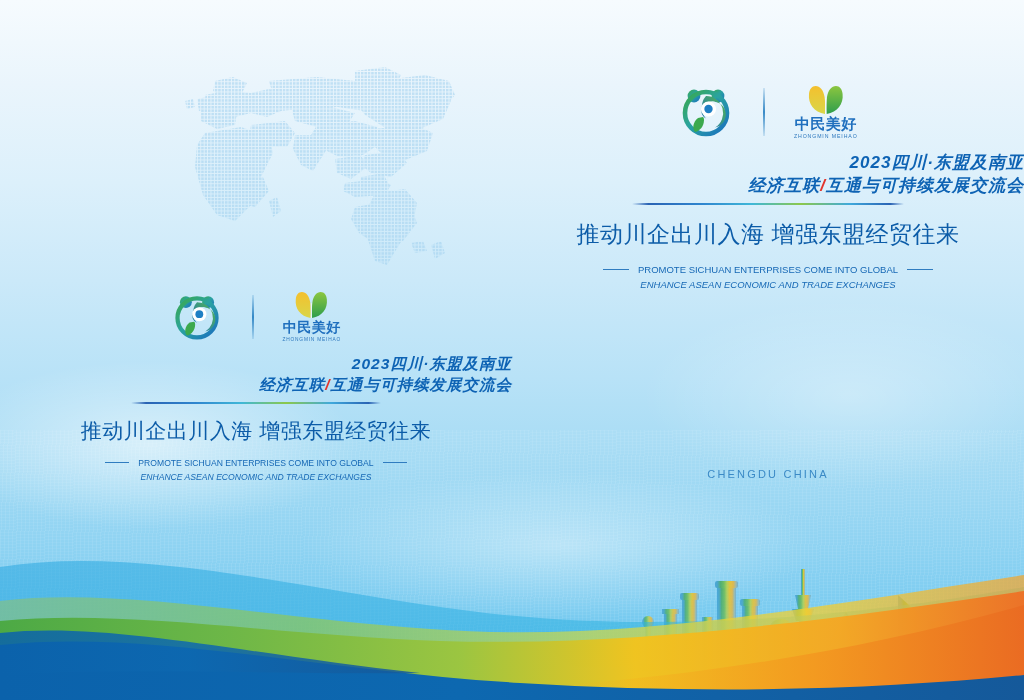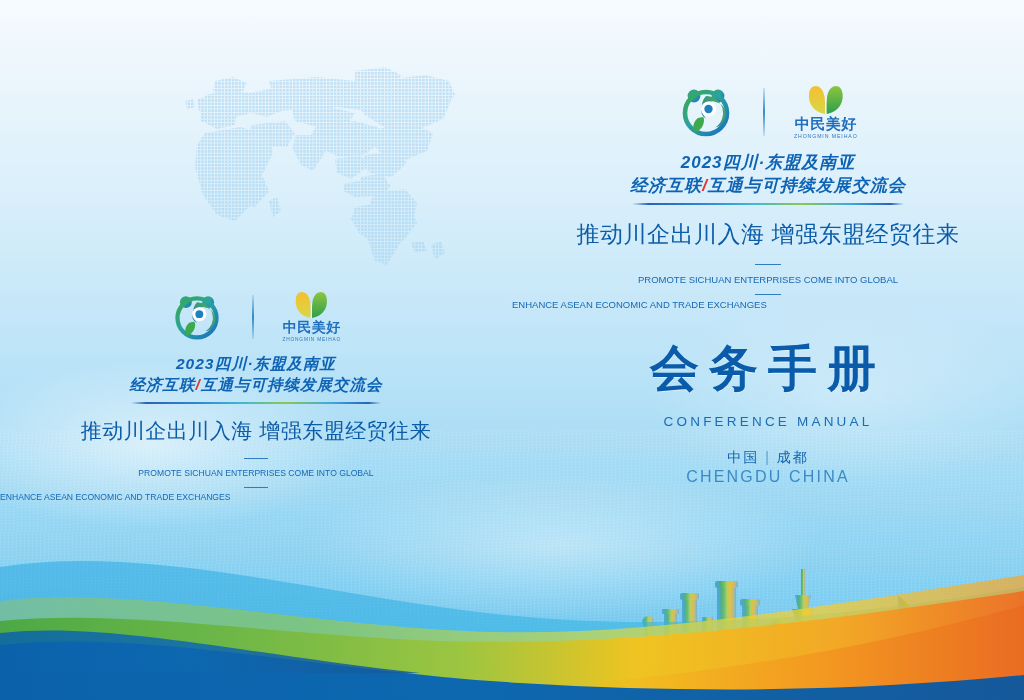--- a/index.html
+++ b/index.html
@@ -88,21 +88,21 @@
     white-space: nowrap;
   }
 
   
   .event-line1, .event-line2 {
     color: #0e63b4;
     font-weight: bold;
     font-style: italic;
     letter-spacing: 1px;
     line-height: 1.22;
-    text-align: center;
+    text-align: right;
     white-space: nowrap;
   }
   .slash-accent { color: #e2342c; font-style: italic; }
   .grad-rule {
     height: 2px;
     border-radius: 2px;
     background: linear-gradient(90deg,
       rgba(36,98,180,0) 0%,
       #2a63b4 6%,
       #2f86cf 26%,
@@ -121,30 +121,31 @@
     white-space: nowrap;
     letter-spacing: .5px;
   }
   .slogan-en-row {
     display: flex;
     align-items: center;
     justify-content: center;
     gap: 9px;
     color: #1668b5;
     white-space: nowrap;
-    flex-direction: column;
   }
   .slogan-en-row .dash {
     height: 1px;
     background: #2f7cc0;
     flex: 0 0 auto;
   }
   .slogan-en2 {
     color: #1668b5;
+    text-align: center;
     white-space: nowrap;
+    font-style: italic;
   }
 
   
   .manual-cn {
     color: #0a5cab;
     font-weight: bold;
     letter-spacing: 10px;
     text-align: center;
     text-shadow: 0 1px 0 rgba(255,255,255,.45);
   }
@@ -311,30 +312,23 @@
       <div class="slogan" style="font-size:23px; margin-top:14px;">推动川企出川入海 增强东盟经贸往来</div>
 
       <div class="slogan-en-row" style="font-size:9.5px; margin-top:14px;">
         <span class="dash" style="width:26px;"></span>
         <span>PROMOTE SICHUAN ENTERPRISES COME INTO GLOBAL</span>
         <span class="dash" style="width:26px;"></span>
       </div>
       <div class="slogan-en2" style="font-size:9.5px; margin-top:4px;">ENHANCE  ASEAN ECONOMIC AND TRADE EXCHANGES</div>
     </div>
 
-    <div style="position:absolute; left:0; top:336px; width:512px;">
-      <div class="manual-cn" style="font-size:49px;">会务手册</div>
-      <div class="manual-en" style="font-size:13.5px; margin-top:12px;">CONFERENCE MANUAL</div>
-    </div>
 
     <div style="position:absolute; left:0; top:449px; width:512px;">
-      <div class="city-cn" style="font-size:14px;">
-        <span>中国</span><span class="bar">|</span><span>成都</span>
-      </div>
-      <div class="city-en" style="font-size:16px; margin-top:1px;">CHENGDU CHINA</div>
+      <div class="city-en" style="font-size:11px; margin-top:19px;">CHENGDU CHINA</div>
     </div>
   </div>
 
   <div style="position:absolute; left:0; top:0; width:512px; height:700px;">
 
     <div style="position:absolute; left:0; top:291px; width:512px;">
 
       <div class="logo-lockup">
         <svg width="52" height="52" viewBox="0 0 56 56">
           <defs>

